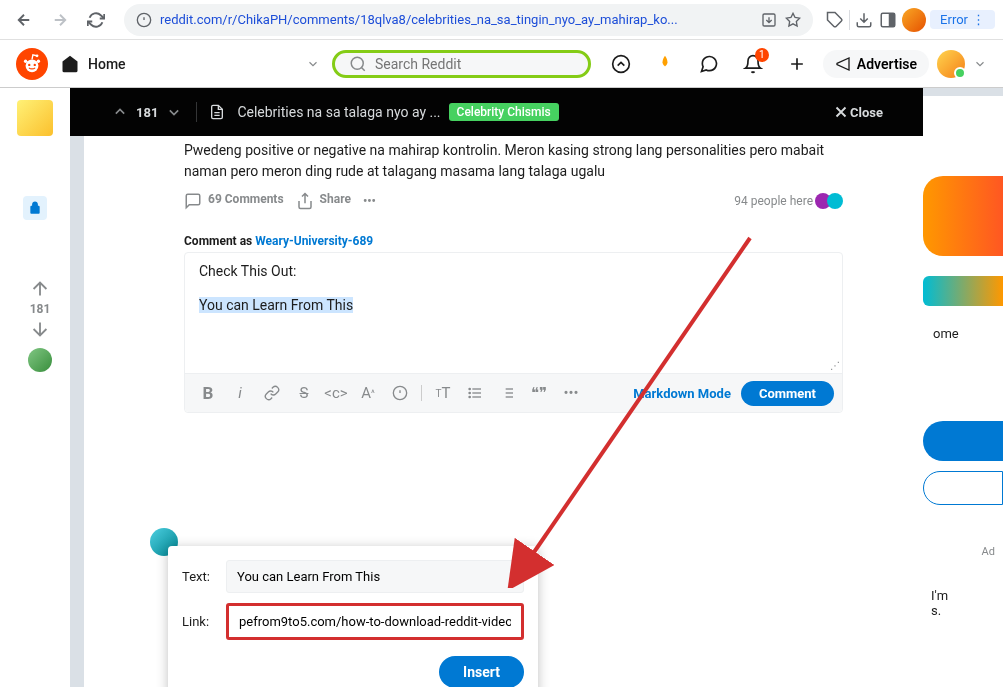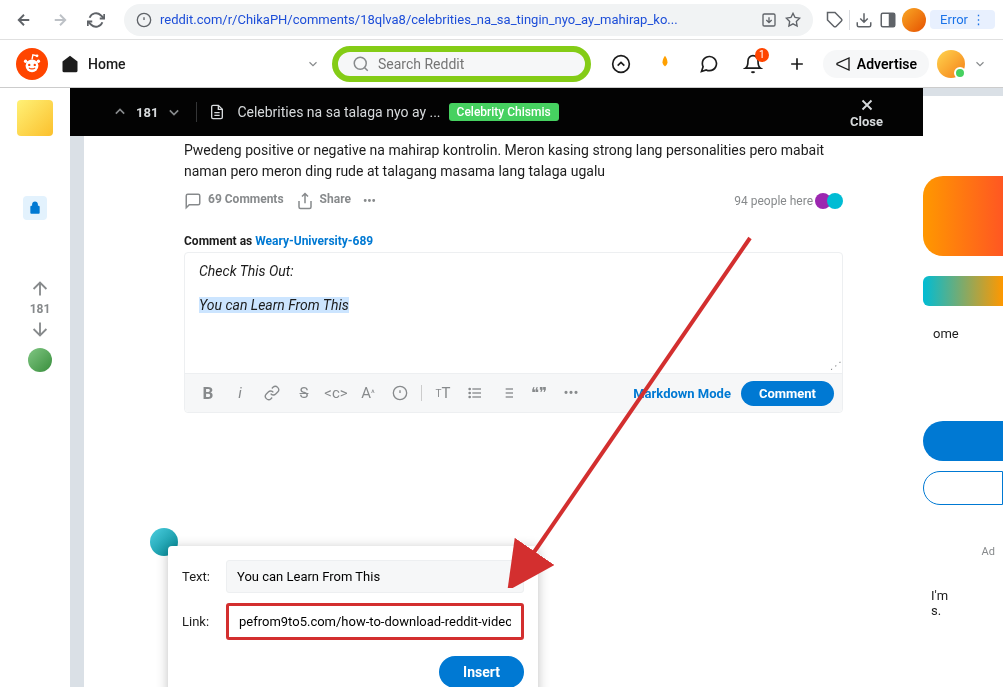--- a/index.html
+++ b/index.html
@@ -15,58 +15,58 @@
     .error-badge { background: #e8f0fe; color: #1a73e8; padding: 2px 10px; border-radius: 4px; font-size: 13px; display: flex; align-items: center; gap: 4px; }
     .ext-avatar { width: 24px; height: 24px; border-radius: 50%; background: linear-gradient(135deg, #f9a825, #e65100); }
     
     
     .reddit-bar { height: 48px; background: #fff; display: flex; align-items: center; padding: 0 16px; gap: 12px; border-bottom: 1px solid #ccc; }
     .reddit-logo { width: 32px; height: 32px; border-radius: 50%; background: #ff4500; display: flex; align-items: center; justify-content: center; }
     .reddit-logo svg { width: 22px; height: 22px; }
     .home-nav { display: flex; align-items: center; gap: 8px; min-width: 260px; }
     .home-nav-inner { display: flex; align-items: center; gap: 8px; }
     .home-text { font-size: 14px; font-weight: 500; color: #1c1c1c; }
-    .search-box { flex: 1; max-width: 260px; height: 36px; background: #f6f7f8; border: 6px solid #84cc16; border-radius: 20px; display: flex; align-items: center; padding: 0 14px; gap: 8px; justify-content: flex-end; }
+    .search-box { flex: 1; max-width: 260px; height: 28px; background: #f6f7f8; border: 3px solid #84cc16; border-radius: 20px; display: flex; align-items: center; padding: 0 14px; gap: 8px; justify-content: flex-end; }
     .search-box input { border: none; background: transparent; outline: none; font-size: 14px; flex: 1; color: #1c1c1c; }
     .reddit-actions { display: flex; align-items: center; gap: 8px; margin-left: auto; }
     .action-btn { width: 36px; height: 36px; display: flex; align-items: center; justify-content: center; color: #1c1c1c; position: relative; }
     .notif-badge { position: absolute; top: 2px; right: 2px; background: #ff4500; color: #fff; font-size: 10px; border-radius: 50%; width: 14px; height: 14px; display: flex; align-items: center; justify-content: center; }
     .advertise-btn { background: #f6f7f8; border-radius: 20px; padding: 6px 12px; display: flex; align-items: center; gap: 6px; font-size: 14px; font-weight: 600; }
     .user-avatar { width: 28px; height: 28px; border-radius: 50%; background: linear-gradient(135deg, #ffd54f, #f57f17); position: relative; }
     .user-avatar::after { content: ''; position: absolute; bottom: -1px; right: -1px; width: 8px; height: 8px; background: #46d160; border-radius: 50%; border: 2px solid #fff; }
     
     
     .content-wrap { position: relative; height: calc(100% - 88px); background: #dae0e6; }
     .bg-sidebar { position: absolute; left: 0; top: 0; width: 70px; height: 100%; background: #fff; }
     .bg-right { position: absolute; right: 0; top: 8px; width: 80px; height: 100%; background: #ffffff; }
     .bg-avatar { width: 36px; height: 36px; border-radius: 4px; background: linear-gradient(135deg, #fff176, #fbc02d); margin: 12px auto; }
     
     
     .post-header { position: absolute; top: 0; left: 70px; right: 80px; height: 48px; background: #030303; display: flex; align-items: center; padding: 0 40px; gap: 12px; z-index: 10; }
     .vote-group { display: flex; align-items: center; gap: 6px; color: #d7dadc; }
     .score { font-size: 13px; font-weight: 700; color: #d7dadc; }
     .post-title { color: #d7dadc; font-size: 14px; flex: 1; display: flex; align-items: center; gap: 8px; }
     .flair { background: #46d160; color: #fff; padding: 2px 8px; border-radius: 3px; font-size: 12px; font-weight: 500; }
-    .close-btn { color: #d7dadc; display: flex; align-items: center; font-size: 13px; font-weight: 700; flex-direction: column; }
+    .close-btn { color: #d7dadc; display: flex; align-items: center; font-size: 13px; font-weight: 700; }
     
     
     .main-content { position: absolute; top: 48px; left: 84px; right: 80px; bottom: 0; background: #fff; padding: 0 80px 0 100px; overflow: visible; }
     .post-body { color: #1c1c1c; font-size: 14px; line-height: 1.5; padding-top: 4px; }
     .post-actions { display: flex; align-items: center; gap: 12px; margin-top: 10px; color: #878a8c; font-size: 12px; font-weight: 700; }
     .post-action { display: flex; align-items: flex-start; gap: 6px; }
     .people-here { margin-left: auto; display: flex; align-items: center; gap: 6px; font-size: 12px; color: #878a8c; font-weight: 400; }
     .dots-avatars { display: flex; }
     .dot-av { width: 16px; height: 16px; border-radius: 50%; margin-left: -4px; }
     .dot-av:nth-child(1){ background: #9c27b0; } .dot-av:nth-child(2){ background: #00bcd4; }
     
     .comment-as { font-size: 12px; color: #1c1c1c; margin-top: 24px; font-weight: bold; }
     .comment-as a { color: #0079d3; text-decoration: none; }
     
     .comment-editor { border: 1px solid #edeff1; border-radius: 4px; margin-top: 4px; }
-    .editor-textarea { padding: 10px 14px; min-height: 120px; font-size: 14px; position: relative; font-style: italic; }
+    .editor-textarea { padding: 10px 14px; min-height: 120px; font-size: 14px; position: relative; }
     .editor-textarea .line1 { color: #1c1c1c; }
     .editor-textarea .line2 { color: #1c1c1c; background: #cce5ff; display: inline; margin-top: 18px; }
     .resize-handle { position: absolute; bottom: 2px; right: 2px; color: #878a8c; font-size: 10px; }
     .editor-toolbar { background: #f6f7f8; border-top: 1px solid #edeff1; display: flex; align-items: center; padding: 4px 8px; gap: 2px; border-radius: 0 0 4px 4px; }
     .tb-btn { width: 30px; height: 30px; display: flex; align-items: center; justify-content: center; color: #878a8c; font-size: 15px; border-radius: 3px; }
     .tb-btn.bold { font-weight: 700; font-size: 17px; }
     .tb-btn.italic { font-style: italic; }
     .tb-sep { width: 1px; height: 16px; background: #ccc; margin: 0 4px; }
     .markdown-link { color: #0079d3; font-size: 13px; font-weight: 700; margin-left: auto; margin-right: 8px; }
     .comment-btn { background: #0079d3; color: #fff; border: none; border-radius: 20px; padding: 5px 18px; font-size: 13px; font-weight: 700; }

